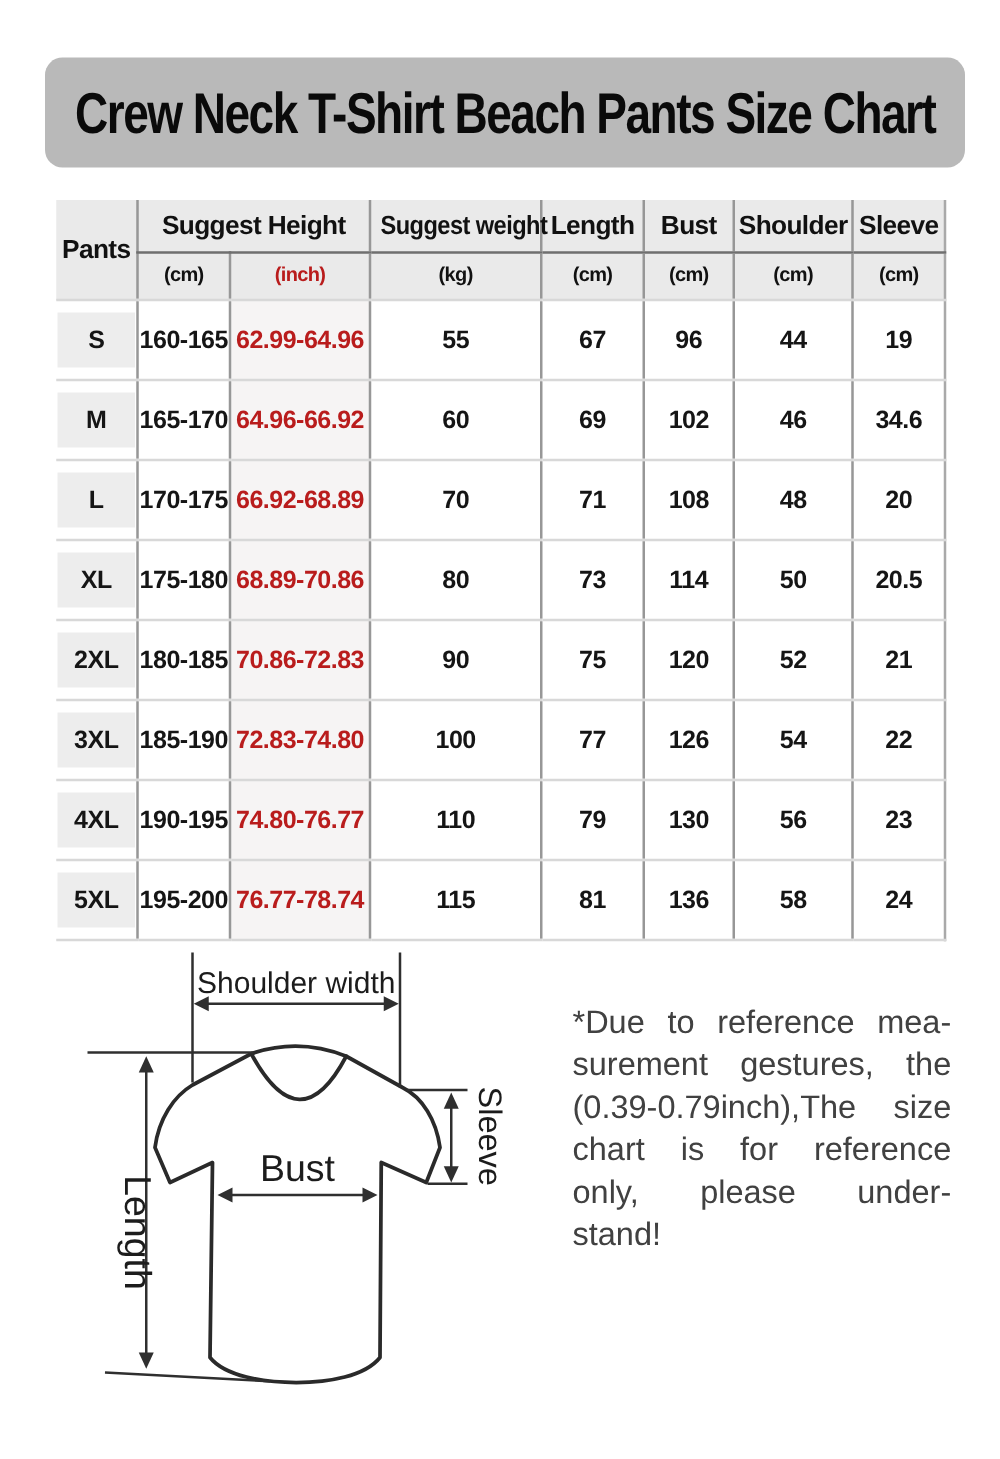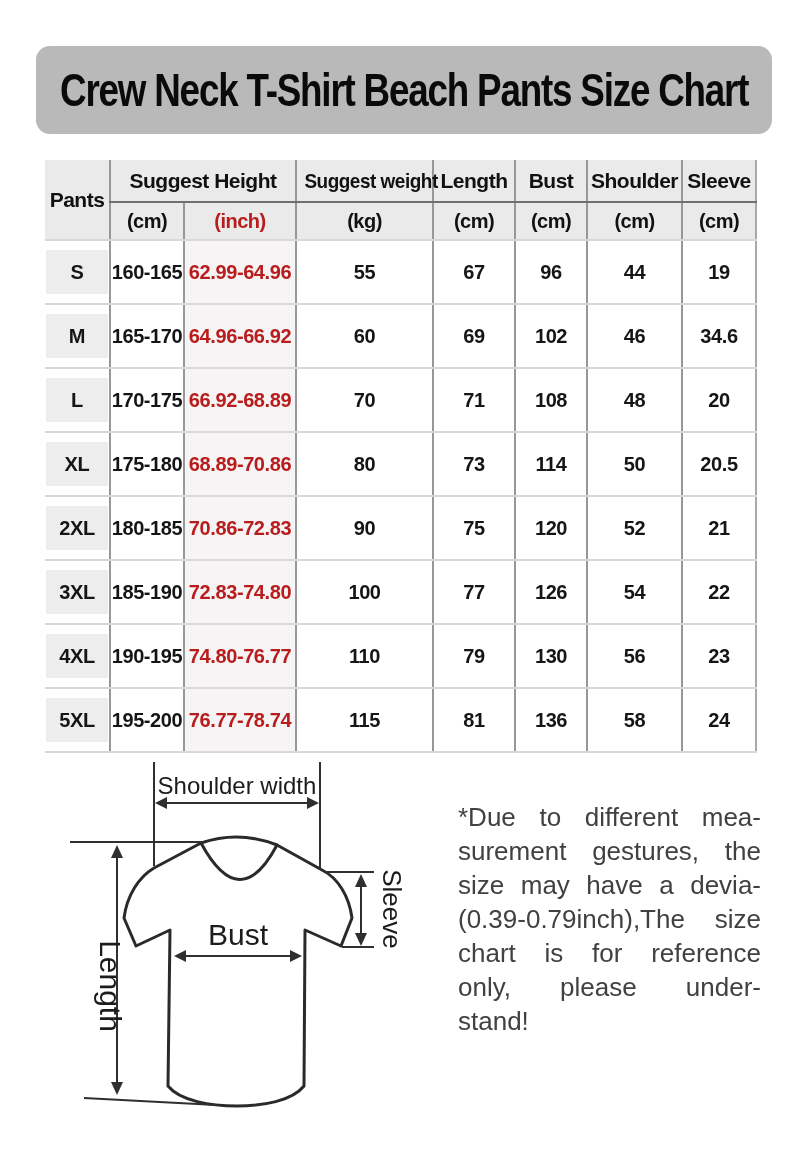--- a/index.html
+++ b/index.html
@@ -13,21 +13,21 @@
              letter-spacing:-1.5px;transform:scaleX(0.8);white-space:nowrap;}
 
   
   table.size-table{position:absolute;left:45px;top:160px;width:711px;border-collapse:collapse;
                    table-layout:fixed;}
   tr.h1{height:42px}
   tr.h2{height:38px}
   tr.r{height:64px}
   th{background:#eaeaea;font-weight:bold;font-size:21px;color:#111;letter-spacing:-0.5px;
      padding:0;text-align:center;vertical-align:middle;font-family:"Liberation Sans",sans-serif;}
-  tr.h2 th{font-size:20px;border-bottom:2px solid #d8d8d8;}
+  tr.h2 th{font-size:16px;border-bottom:2px solid #d8d8d8;}
   td{font-weight:bold;font-size:20px;color:#151515;text-align:center;vertical-align:middle;
      padding:0;border-bottom:2px solid #d8d8d8;letter-spacing:-0.4px;}
   .vl{border-left:2px solid #979797;}
   .re{border-right:2px solid #a9a9a9;}
   tr.h1 th.split{border-bottom:2px solid #6f6f6f;}
   th.sizehead{border-bottom:2px solid #d8d8d8;}
   th.red, td.inch{color:#b91c1c;}
   td.inch{background:#f6f4f4;text-align:center;}
   .cond{display:inline-block;transform:scaleX(0.9);white-space:nowrap;}
   .chip{width:calc(100% - 2px);height:44px;margin:0 auto;background:#ededed;
@@ -226,22 +226,21 @@
       </g>
     </g>
 
     <text x="237" y="794" text-anchor="middle" font-size="24">Shoulder width</text>
     <text x="238" y="945" text-anchor="middle" font-size="30">Bust</text>
     <text transform="translate(100,986) rotate(90)" text-anchor="middle" font-size="30">Length</text>
     <text transform="translate(383,909) rotate(90)" text-anchor="middle" font-size="26">Sleeve</text>
   </svg>
 
   <div class="note">
-    <div class="ln">*Due to different mea-</div>
+    <div class="ln">*Due to reference mea-</div>
     <div class="ln">surement gestures, the</div>
-    <div class="ln">size may have a devia-</div>
     <div class="ln">(0.39-0.79inch),The size</div>
     <div class="ln">chart is for reference</div>
     <div class="ln">only, please under-</div>
     <div class="ln last">stand!</div>
   </div>
 
 </div>
 
 </body></html>

